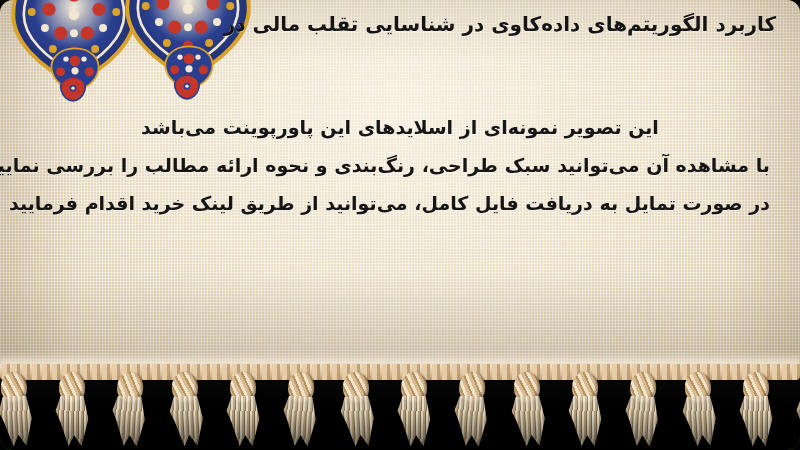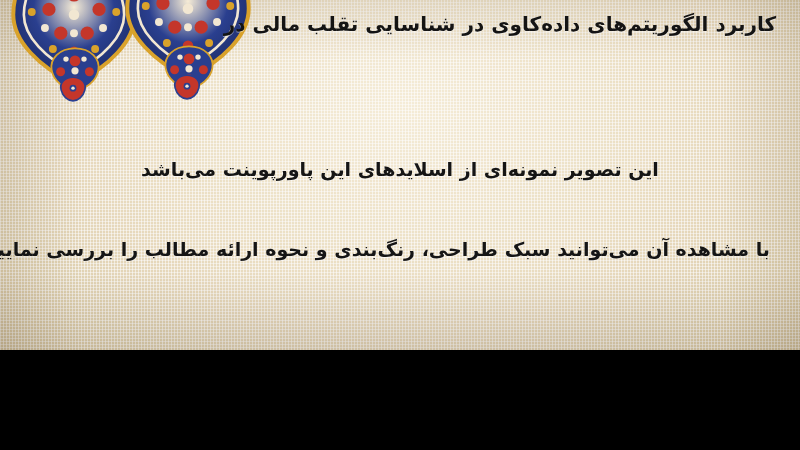--- a/index.html
+++ b/index.html
@@ -3,22 +3,23 @@
 <meta charset="utf-8">
 <title>Slide</title>
 <style>
   html,body{margin:0;padding:0;}
   body{
     width:800px;height:450px;overflow:hidden;
     font-family:"DejaVu Sans","Liberation Sans",sans-serif;
     background:#000;
   }
   #slide{
-    position:relative;width:800px;height:350px;overflow:hidden;
+    position:relative;width:800px;height:450px;overflow:hidden;
     background:#4d7c0f;
+    border-radius:13px;
   }
 
   
   .fabric{
     position:absolute;left:0;top:0;width:800px;height:378px;
     background-color:#ece1cf;
     background-image:
       repeating-linear-gradient(90deg, rgba(255,255,255,.55) 0px, rgba(255,255,255,.55) 1px, rgba(168,150,121,.30) 1px, rgba(168,150,121,.30) 3px),
       repeating-linear-gradient(0deg, rgba(255,255,255,.45) 0px, rgba(255,255,255,.45) 1px, rgba(160,142,112,.26) 1px, rgba(160,142,112,.26) 3px),
       radial-gradient(ellipse at 50% 28%, #f3ead9 0%, #e7dbc6 46%, #d9ccb3 78%, #cdbfa4 100%);
@@ -60,21 +61,21 @@
   .title-line{display:block;white-space:nowrap;}
   .title-line.l2{white-space:normal;}
 
   .body-block{
     position:absolute;left:30px;top:108px;width:740px;
     text-align:center;
     color:#151515;
     font-size:19px;line-height:38px;font-weight:600;
     text-shadow:0 1px 0 rgba(255,255,255,.40);
   }
-  .body-line{display:block;white-space:nowrap;margin-top:42px;}
+  .body-line{display:block;white-space:nowrap;}
 
   
   .black-band{
     position:absolute;left:0;top:374px;width:800px;height:76px;
     background:linear-gradient(180deg,#0b0a09 0%, #000 40%, #000 100%);
   }
   .fringe-rope{
     position:absolute;left:0;top:364px;width:800px;height:16px;
     background:
       repeating-linear-gradient(90deg,
@@ -234,20 +235,21 @@
     <circle cx="20" cy="14" r="2" fill="#f2e7d2"></circle>
   </svg>
 
   <div class="title-block">
     <span class="title-line l1">کاربرد الگوریتم‌های داده‌کاوی در شناسایی تقلب مالی در</span>
   </div>
 
   <div class="body-block">
     <span class="body-line">این تصویر نمونه‌ای از اسلایدهای این پاورپوینت می‌باشد</span>
     <span class="body-line">با مشاهده آن می‌توانید سبک طراحی، رنگ‌بندی و نحوه ارائه مطالب را بررسی نمایید</span>
+    <span class="body-line">در صورت تمایل به دریافت فایل کامل، می‌توانید از طریق لینک خرید اقدام فرمایید</span>
   </div>
 
   <div class="black-band"></div>
   <div class="fringe-rope"></div>
   <div class="tassels" id="tassels">
       <div class="tassel" style="left: -6px; transform: rotate(-3deg);">
         <div class="knot"></div>
         <div class="skirt"></div>
         <div class="skirt-shade"></div>
       </div>

